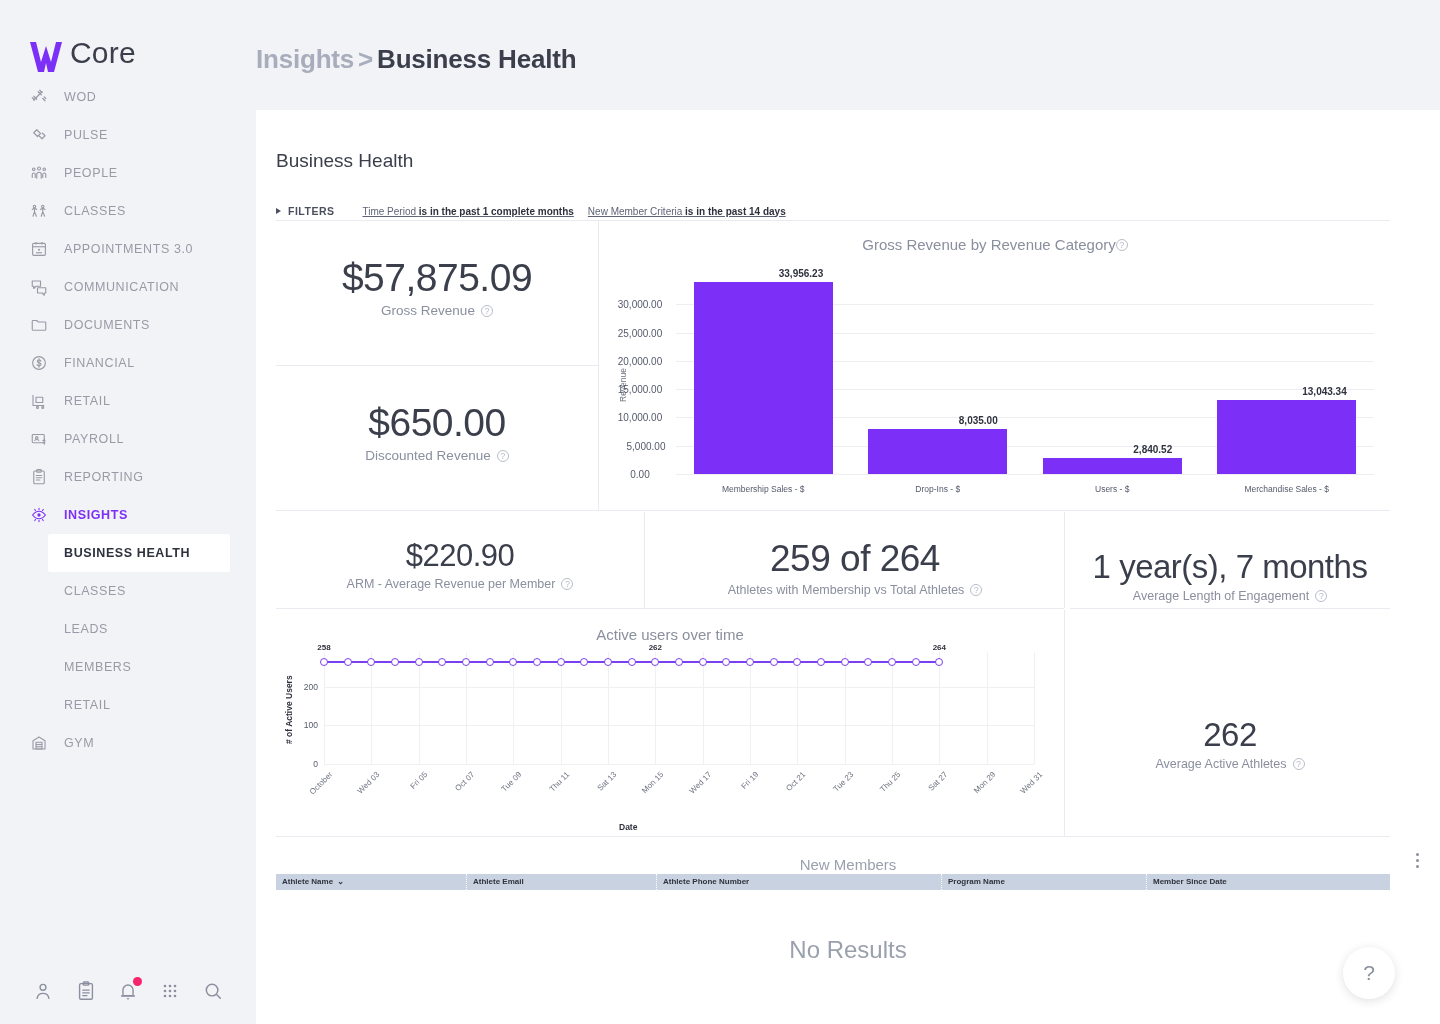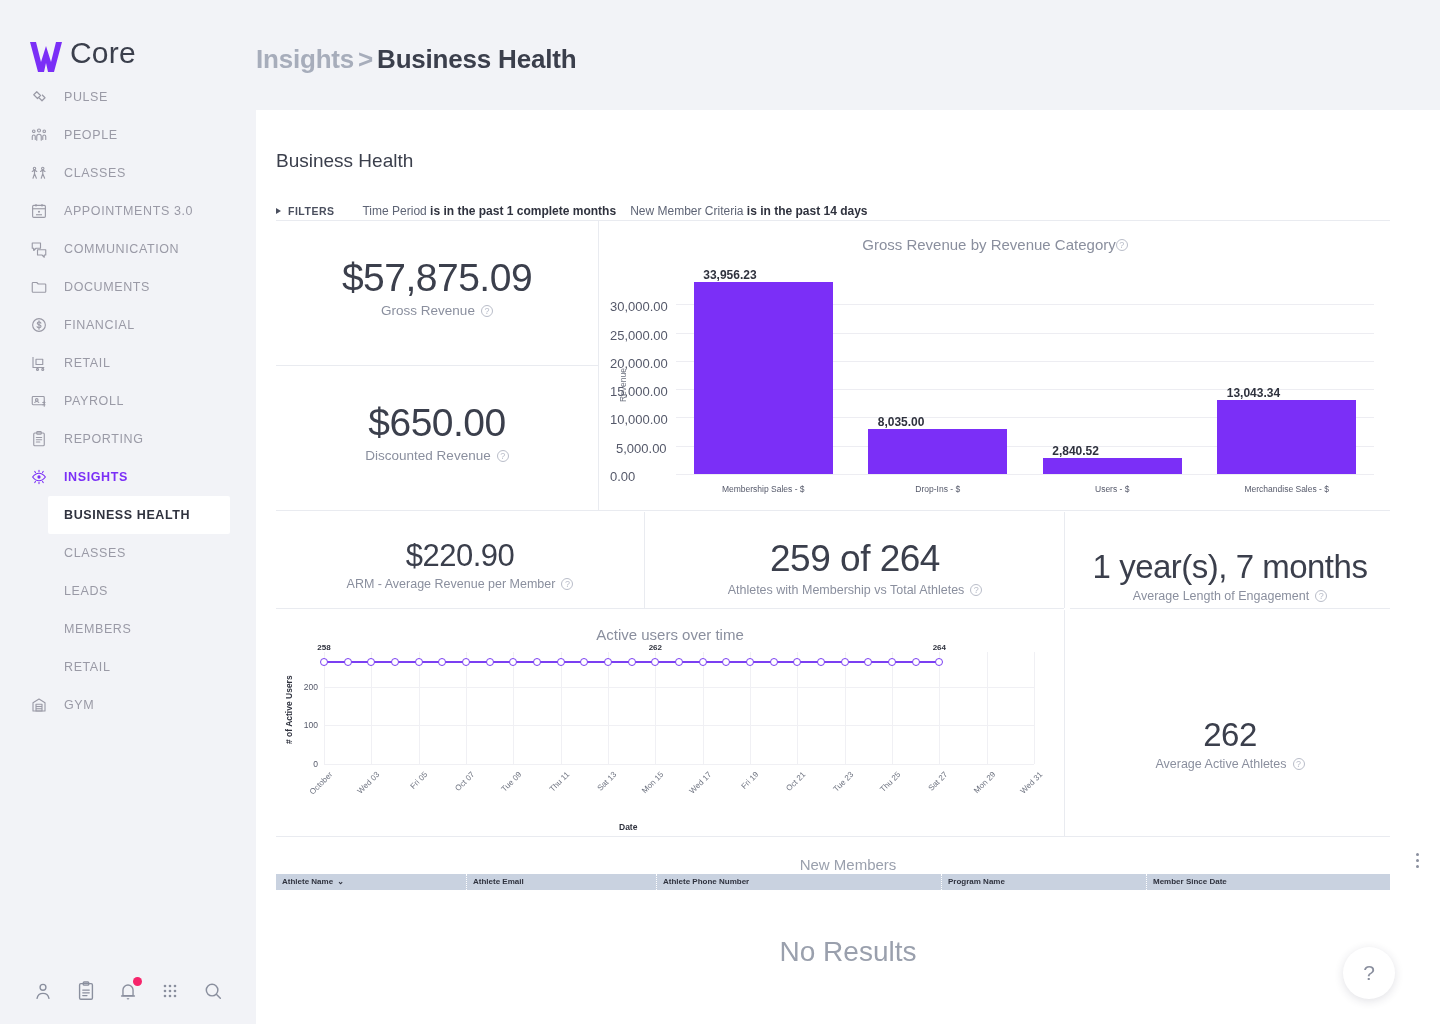--- a/index.html
+++ b/index.html
@@ -83,21 +83,21 @@
   }
   .filters-toggle {
     display: flex; align-items: center; cursor: pointer;
     font-size: 10.5px; font-weight: 700; letter-spacing: .5px; color: #4a4f5e;
   }
   .filters-toggle .tri {
     width: 0; height: 0; border-left: 5px solid #4a4f5e;
     border-top: 3.5px solid transparent; border-bottom: 3.5px solid transparent;
     margin-right: 7px;
   }
-  .filter-chip { margin-left: 28px; font-size: 12px; color: #5e6475; white-space: nowrap; }
+  .filter-chip { margin-left: 28px; font-size: 10px; color: #5e6475; white-space: nowrap; text-decoration: underline; }
   .filter-chip b { color: #2f323e; font-weight: 700; }
 
   .hdivider { position: absolute; height: 1px; background: #e9ebf0; }
   .vdivider { position: absolute; width: 1px; background: #e9ebf0; }
 
   
   .tile { position: absolute; }
   .kpi { text-align: center; }
   .kpi .kpi-value {
     color: #3b3f4c; font-weight: 300; letter-spacing: -.5px; line-height: 1;
@@ -115,24 +115,24 @@
   .chart-title {
     text-align: center; font-size: 15px; color: #8a8f9e; font-weight: 400;
     display: flex; align-items: center; justify-content: center; gap: 0;
   }
 
   
   .axis-label-y {
     position: absolute; font-size: 8.5px; color: #6e7380;
     transform: rotate(-90deg); transform-origin: left top; white-space: nowrap;
   }
-  .ytick { position: absolute; font-size: 13px; color: #55596a; text-align: left; }
+  .ytick { position: absolute; font-size: 10px; color: #55596a; text-align: center; }
   .gridline { position: absolute; height: 1px; background: #ededf2; }
   .bar { position: absolute; background: #7b2ff7; }
-  .bar-val { position: absolute; font-size: 12px; color: #2f323e; font-weight: 700; text-align: left; }
+  .bar-val { position: absolute; font-size: 10px; color: #2f323e; font-weight: 700; text-align: right; }
   .bar-cat { position: absolute; font-size: 8.5px; color: #55596a; text-align: center; }
 
   
   .lc-gridv { position: absolute; width: 1px; background: #f0f0f4; }
   .lc-gridh { position: absolute; height: 1px; background: #f0f0f4; }
   .lc-line { position: absolute; height: 2px; background: #7b3ff2; }
   .lc-dot {
     position: absolute; width: 8px; height: 8px; border-radius: 50%;
     background: #ffffff; border: 1.6px solid #7b3ff2;
   }
@@ -166,21 +166,21 @@
   }
   #nm-header .th {
     font-size: 8px; font-weight: 700; color: #2f323e;
     display: flex; align-items: center; gap: 4px;
     border-left: 1px dotted #ffffff; padding-left: 6px; height: 16px; line-height:16px;
   }
   #nm-header .th:first-child { border-left: none; padding-left: 6px; }
   .chev-down { font-size: 8px; color: #2f323e; }
   #no-results {
     position: absolute; left: 0; right: 0; top: 826px; text-align: center;
-    font-size: 28px; color: #9aa0ad; font-weight: 400;
+    font-size: 24px; color: #9aa0ad; font-weight: 400;
   }
 
   
   #help-fab {
     position: absolute; right: 45px; bottom: 25px;
     width: 52px; height: 52px; border-radius: 50%; background: #ffffff;
     box-shadow: 0 2px 10px rgba(40,45,70,.14);
     display: flex; align-items: center; justify-content: center;
     font-size: 21px; color: #8a8f9e; cursor: pointer;
   }
@@ -194,20 +194,34 @@
     <span class="logo-w">
       <svg viewBox="0 0 40 40" width="40" height="40" aria-hidden="true">
         <path d="M4 6 L10 6 L15 26 L20 10 L25 26 L30 6 L36 6 L28 36 L22 36 L20 27 L18 36 L12 36 Z" fill="#7b2ff7"></path>
       </svg>
     </span>
     <span class="brand-text">Core</span>
   </div>
 
   <div id="nav">
 
+    <div class="nav-item">
+      <span class="ico">
+        <svg width="18" height="18" viewBox="0 0 24 24" fill="none" stroke="#9a9aa6" stroke-width="1.6" stroke-linecap="round">
+          <line x1="5" y1="16" x2="16" y2="5"></line>
+            <line x1="3" y1="13" x2="6" y2="16"></line>
+          <line x1="5" y1="11" x2="9" y2="15"></line>
+            <line x1="13" y1="3" x2="16" y2="6"></line>
+          <line x1="11" y1="5" x2="15" y2="9"></line>
+            <line x1="17" y1="14" x2="20" y2="17"></line>
+          <line x1="19" y1="12" x2="21" y2="14"></line>
+        </svg>
+      </span>
+      <span class="nav-label">WOD</span>
+    </div>
 
     <div class="nav-item">
       <span class="ico">
         <svg width="18" height="18" viewBox="0 0 24 24" fill="none" stroke="#9a9aa6" stroke-width="1.6" stroke-linejoin="round">
           <path d="M5 9 L9 5 L14 10 L10 14 Z"></path>
             <path d="M12 13 L16 17 L20 13 L16 9"></path>
         </svg>
       </span>
       <span class="nav-label">PULSE</span>
     </div>

